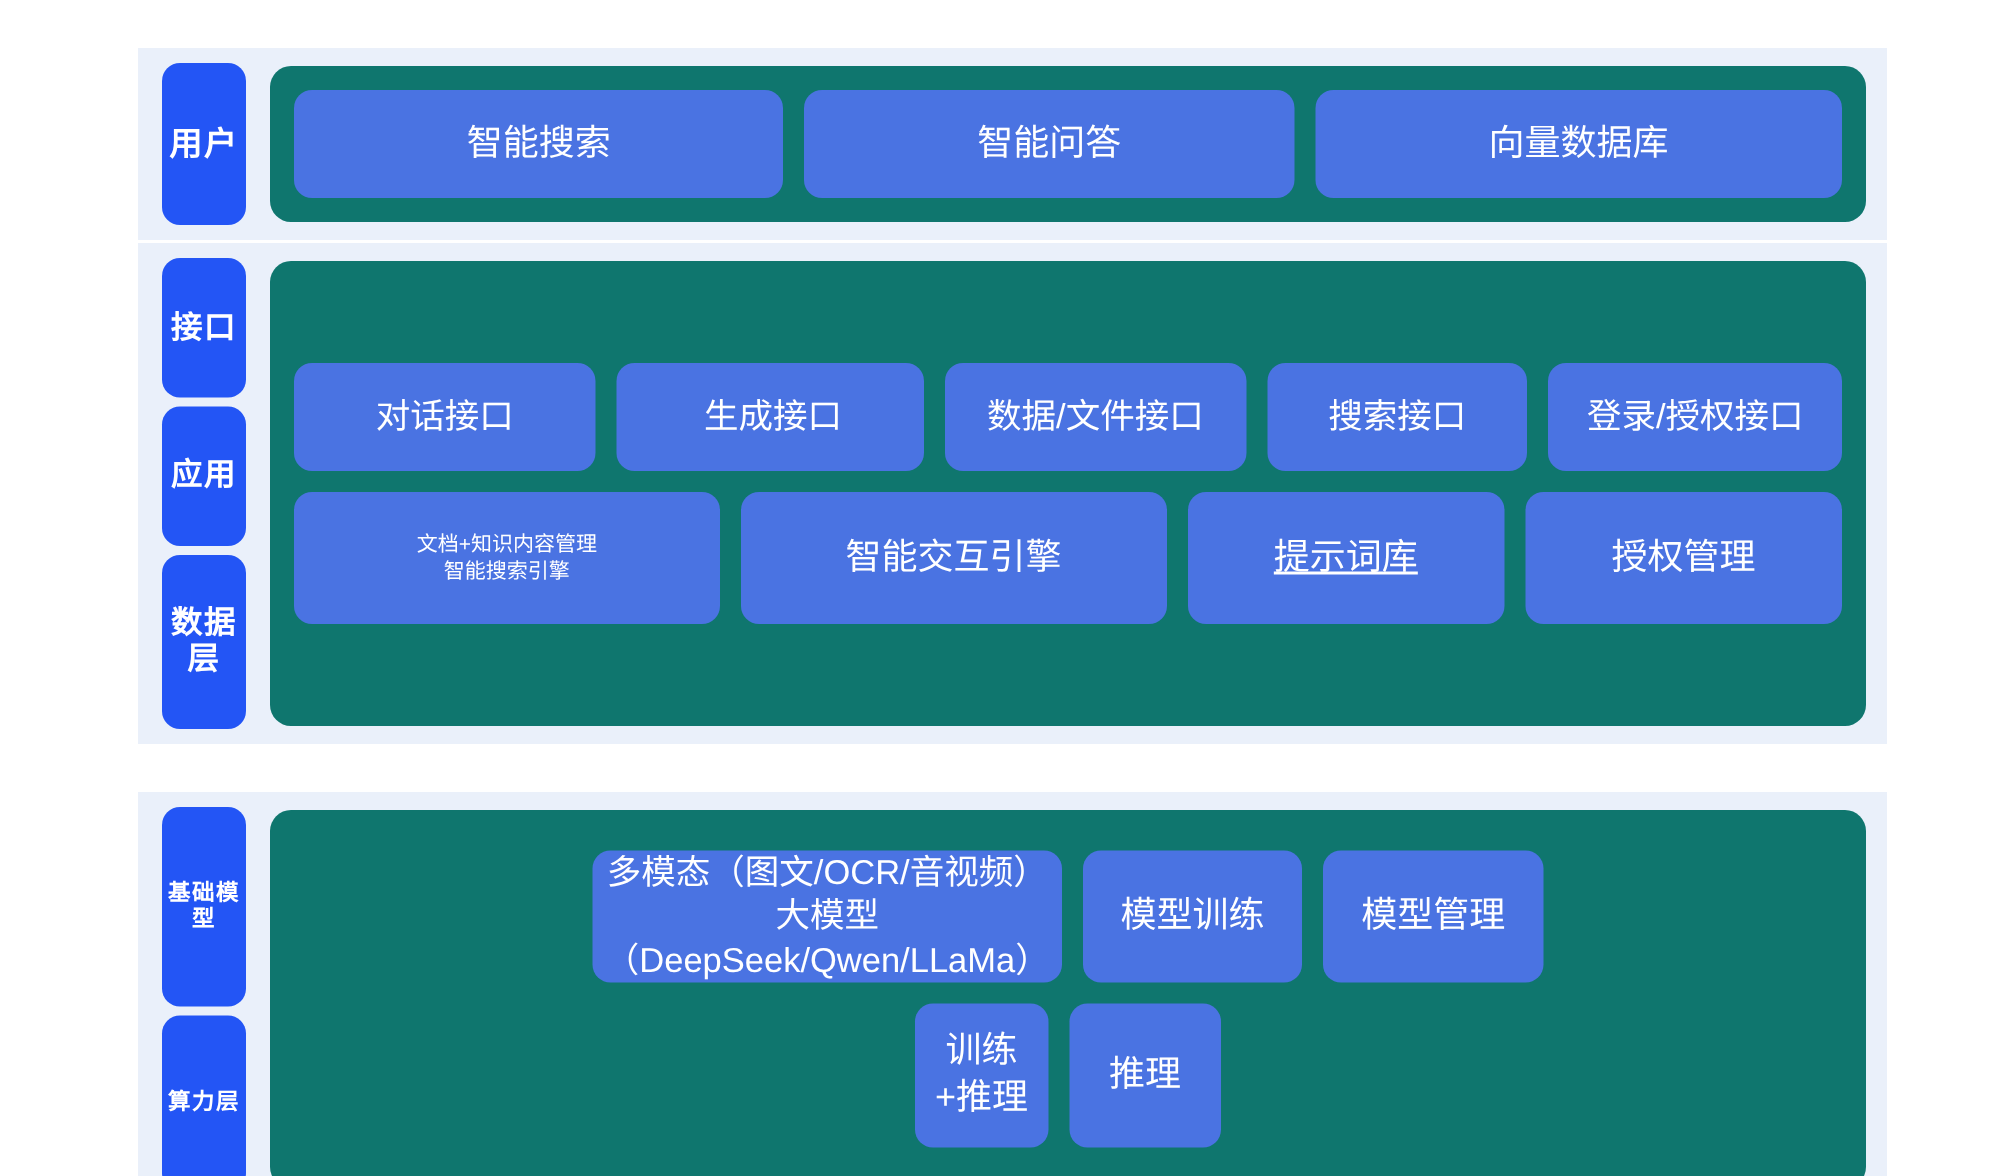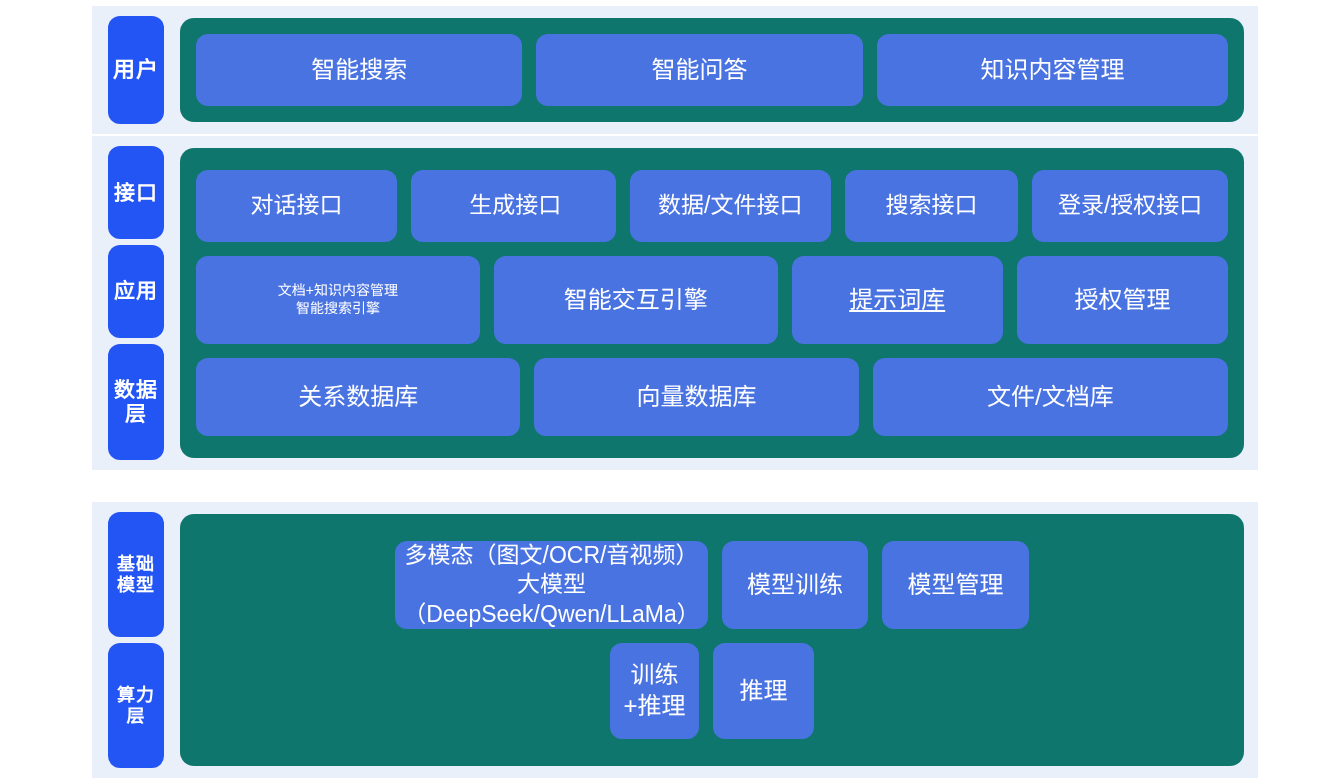--- a/index.html
+++ b/index.html
@@ -13,20 +13,21 @@
     height: 784px;
     overflow: hidden;
     font-family: "Liberation Sans", "DejaVu Sans", sans-serif;
   }
 
   #arch {
     position: relative;
     width: 1338px;
     height: 592px;
     background: #ffffff;
+    margin-top: 26px;
   }
 
   
   .section {
     position: absolute;
     left: 92px;
     width: 1166px;
     background: #eaf0fa;
     display: flex;
     flex-direction: row;
@@ -143,36 +144,36 @@
   #sec-base .r-model .m1 { flex: 0.9 1 0; }
   #sec-base .r-model .m2 { flex: 0.9 1 0; }
 
   #sec-base .r-power .block { height: 96px; }
   #sec-base .r-power .c0 { flex: 1 1 0; }
   #sec-base .r-power .c1 { flex: 1.17 1 0; }
 
   
   #sec-user .tab  { font-size: 22px; }
   #sec-mid  .tab  { font-size: 21px; }
-  #sec-base .tab  { font-size: 18px; }
+  #sec-base .tab  { font-size: 15px; }
 </style>
 </head>
 <body>
 
 <div id="arch">
 
   <div class="section" id="sec-user">
     <div class="tab-col">
       <div class="tab">用户</div>
     </div>
     <div class="card">
       <div class="row">
         <div class="block b0">智能搜索</div>
         <div class="block b1">智能问答</div>
-        <div class="block b2">知识内容管理</div>
+        <div class="block b2">向量数据库</div>
       </div>
     </div>
   </div>
 
   <div class="section" id="sec-mid">
     <div class="tab-col">
       <div class="tab">接口</div>
       <div class="tab">应用</div>
       <div class="tab">数据层</div>
     </div>
@@ -187,25 +188,20 @@
       </div>
 
       <div class="row r-app">
         <div class="block p0">文档+知识内容管理
 智能搜索引擎</div>
         <div class="block p1">智能交互引擎</div>
         <div class="block p2">提示词库</div>
         <div class="block p3">授权管理</div>
       </div>
 
-      <div class="row r-data">
-        <div class="block d0">关系数据库</div>
-        <div class="block d1">向量数据库</div>
-        <div class="block d2">文件/文档库</div>
-      </div>
 
     </div>
   </div>
 
   <div class="section" id="sec-base">
     <div class="tab-col">
       <div class="tab">基础模型</div>
       <div class="tab">算力层</div>
     </div>
     <div class="card">

